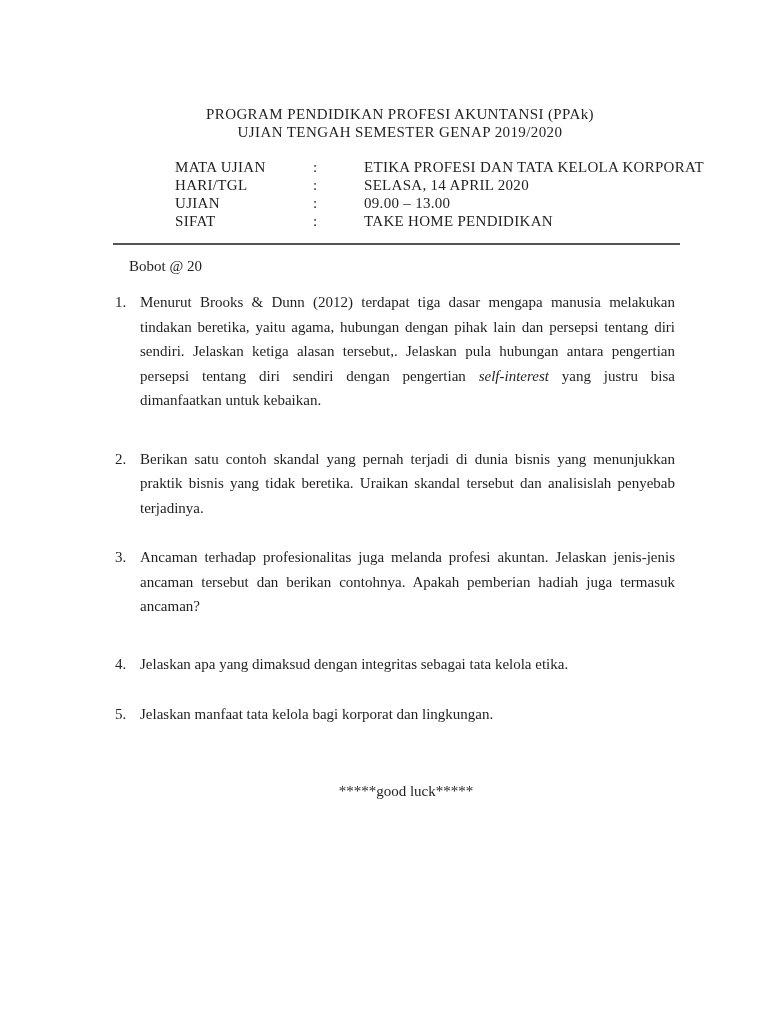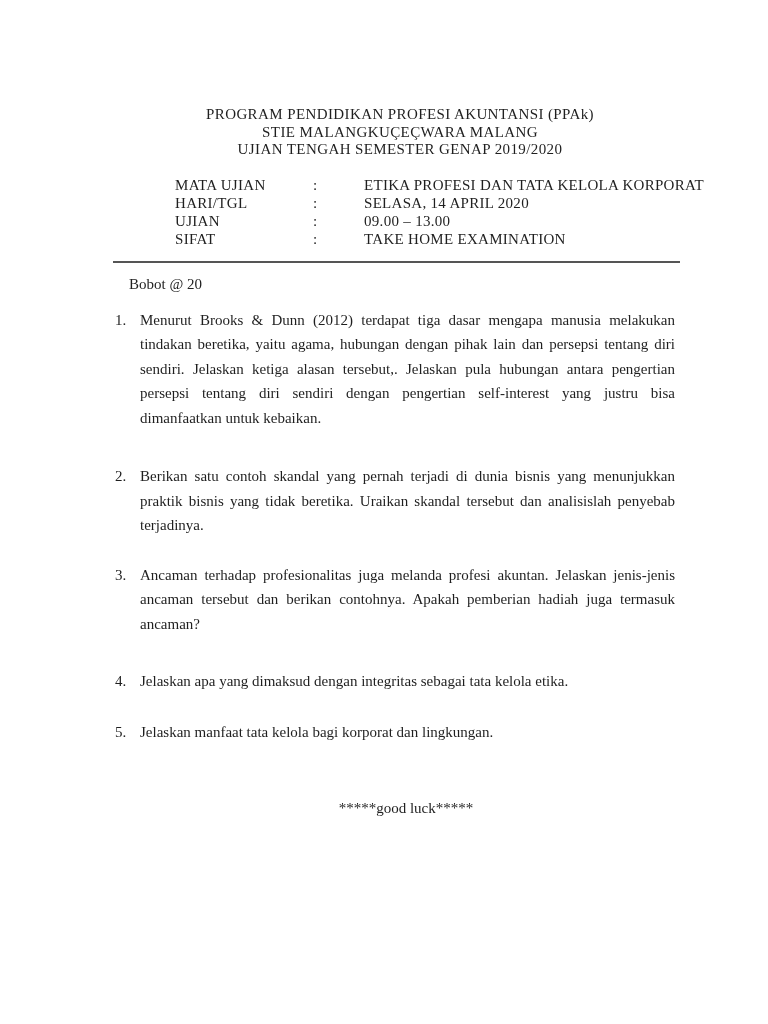--- a/index.html
+++ b/index.html
@@ -35,34 +35,33 @@
 
   
   .questions { margin: 14px 0 0 0; padding: 0; list-style: none; font-size: 15px; }
   .q { position: relative; padding-left: 27px; text-align: justify; line-height: 24.5px; }
   .q .q-num { position: absolute; left: 2px; top: 0; }
   .q:nth-child(1) { margin-bottom: 34px; }
   .q:nth-child(2) { margin-bottom: 25px; }
   .q:nth-child(3) { margin-bottom: 33px; }
   .q:nth-child(4) { margin-bottom: 26px; }
   .q:nth-child(5) { margin-bottom: 0; }
-  .q .italic { }
+  .q .italic { font-style: italic; }
 
   
   .footer-note { margin-top: 56px; text-align: center; font-size: 15px; transform: translateX(12px); }
 </style>
 </head>
 <body>
 
 <div class="page">
   <div class="content">
 
     <div class="doc-title">
       <div class="title-line">PROGRAM PENDIDIKAN PROFESI AKUNTANSI (PPAk)</div>
-      <div class="title-line">STIE MALANGKUÇEÇWARA MALANG</div>
       <div class="title-line">UJIAN TENGAH SEMESTER GENAP 2019/2020</div>
     </div>
 
     <div class="meta">
       <div class="meta-row">
         <span class="meta-label">MATA UJIAN</span>
         <span class="meta-sep">:</span>
         <span class="meta-value">ETIKA PROFESI DAN TATA KELOLA KORPORAT</span>
       </div>
       <div class="meta-row">
@@ -71,21 +70,21 @@
         <span class="meta-value">SELASA, 14 APRIL 2020</span>
       </div>
       <div class="meta-row">
         <span class="meta-label">UJIAN</span>
         <span class="meta-sep">:</span>
         <span class="meta-value">09.00 – 13.00</span>
       </div>
       <div class="meta-row">
         <span class="meta-label">SIFAT</span>
         <span class="meta-sep">:</span>
-        <span class="meta-value">TAKE HOME EXAMINATION</span>
+        <span class="meta-value">TAKE HOME PENDIDIKAN</span>
       </div>
     </div>
 
     <hr class="rule">
 
 
     <p class="bobot">Bobot @ 20</p>
 
     <ol class="questions">
       <li class="q">

